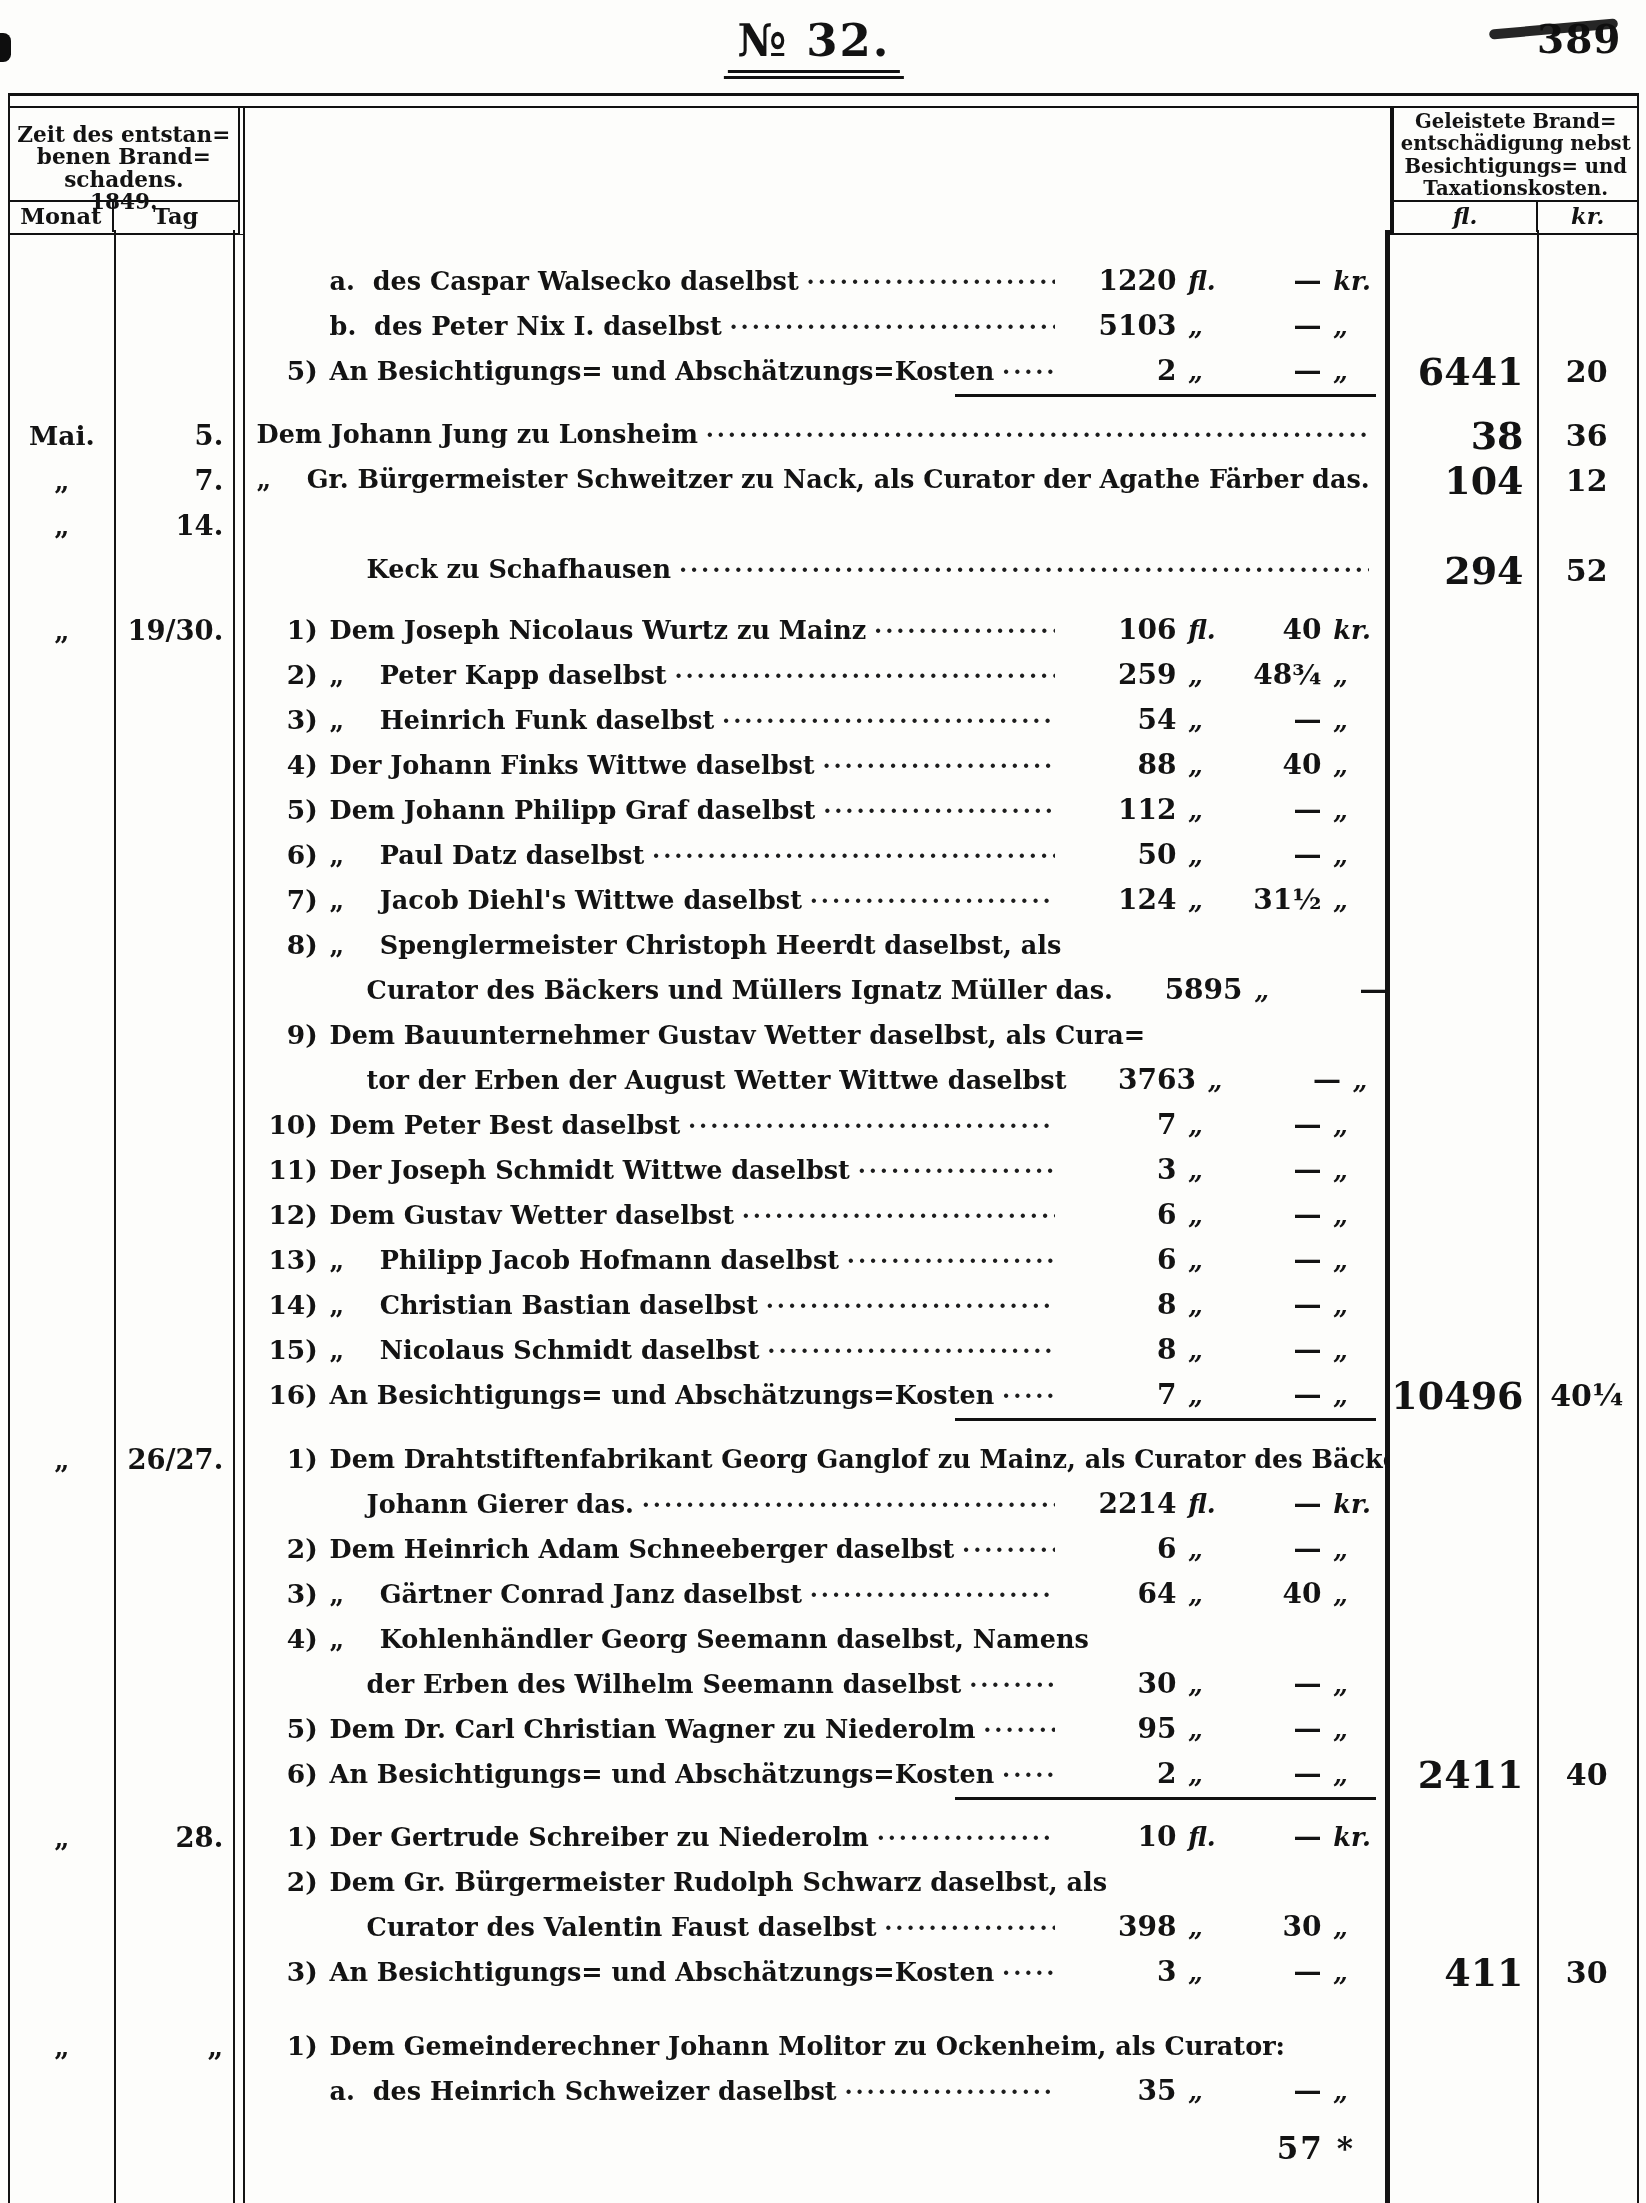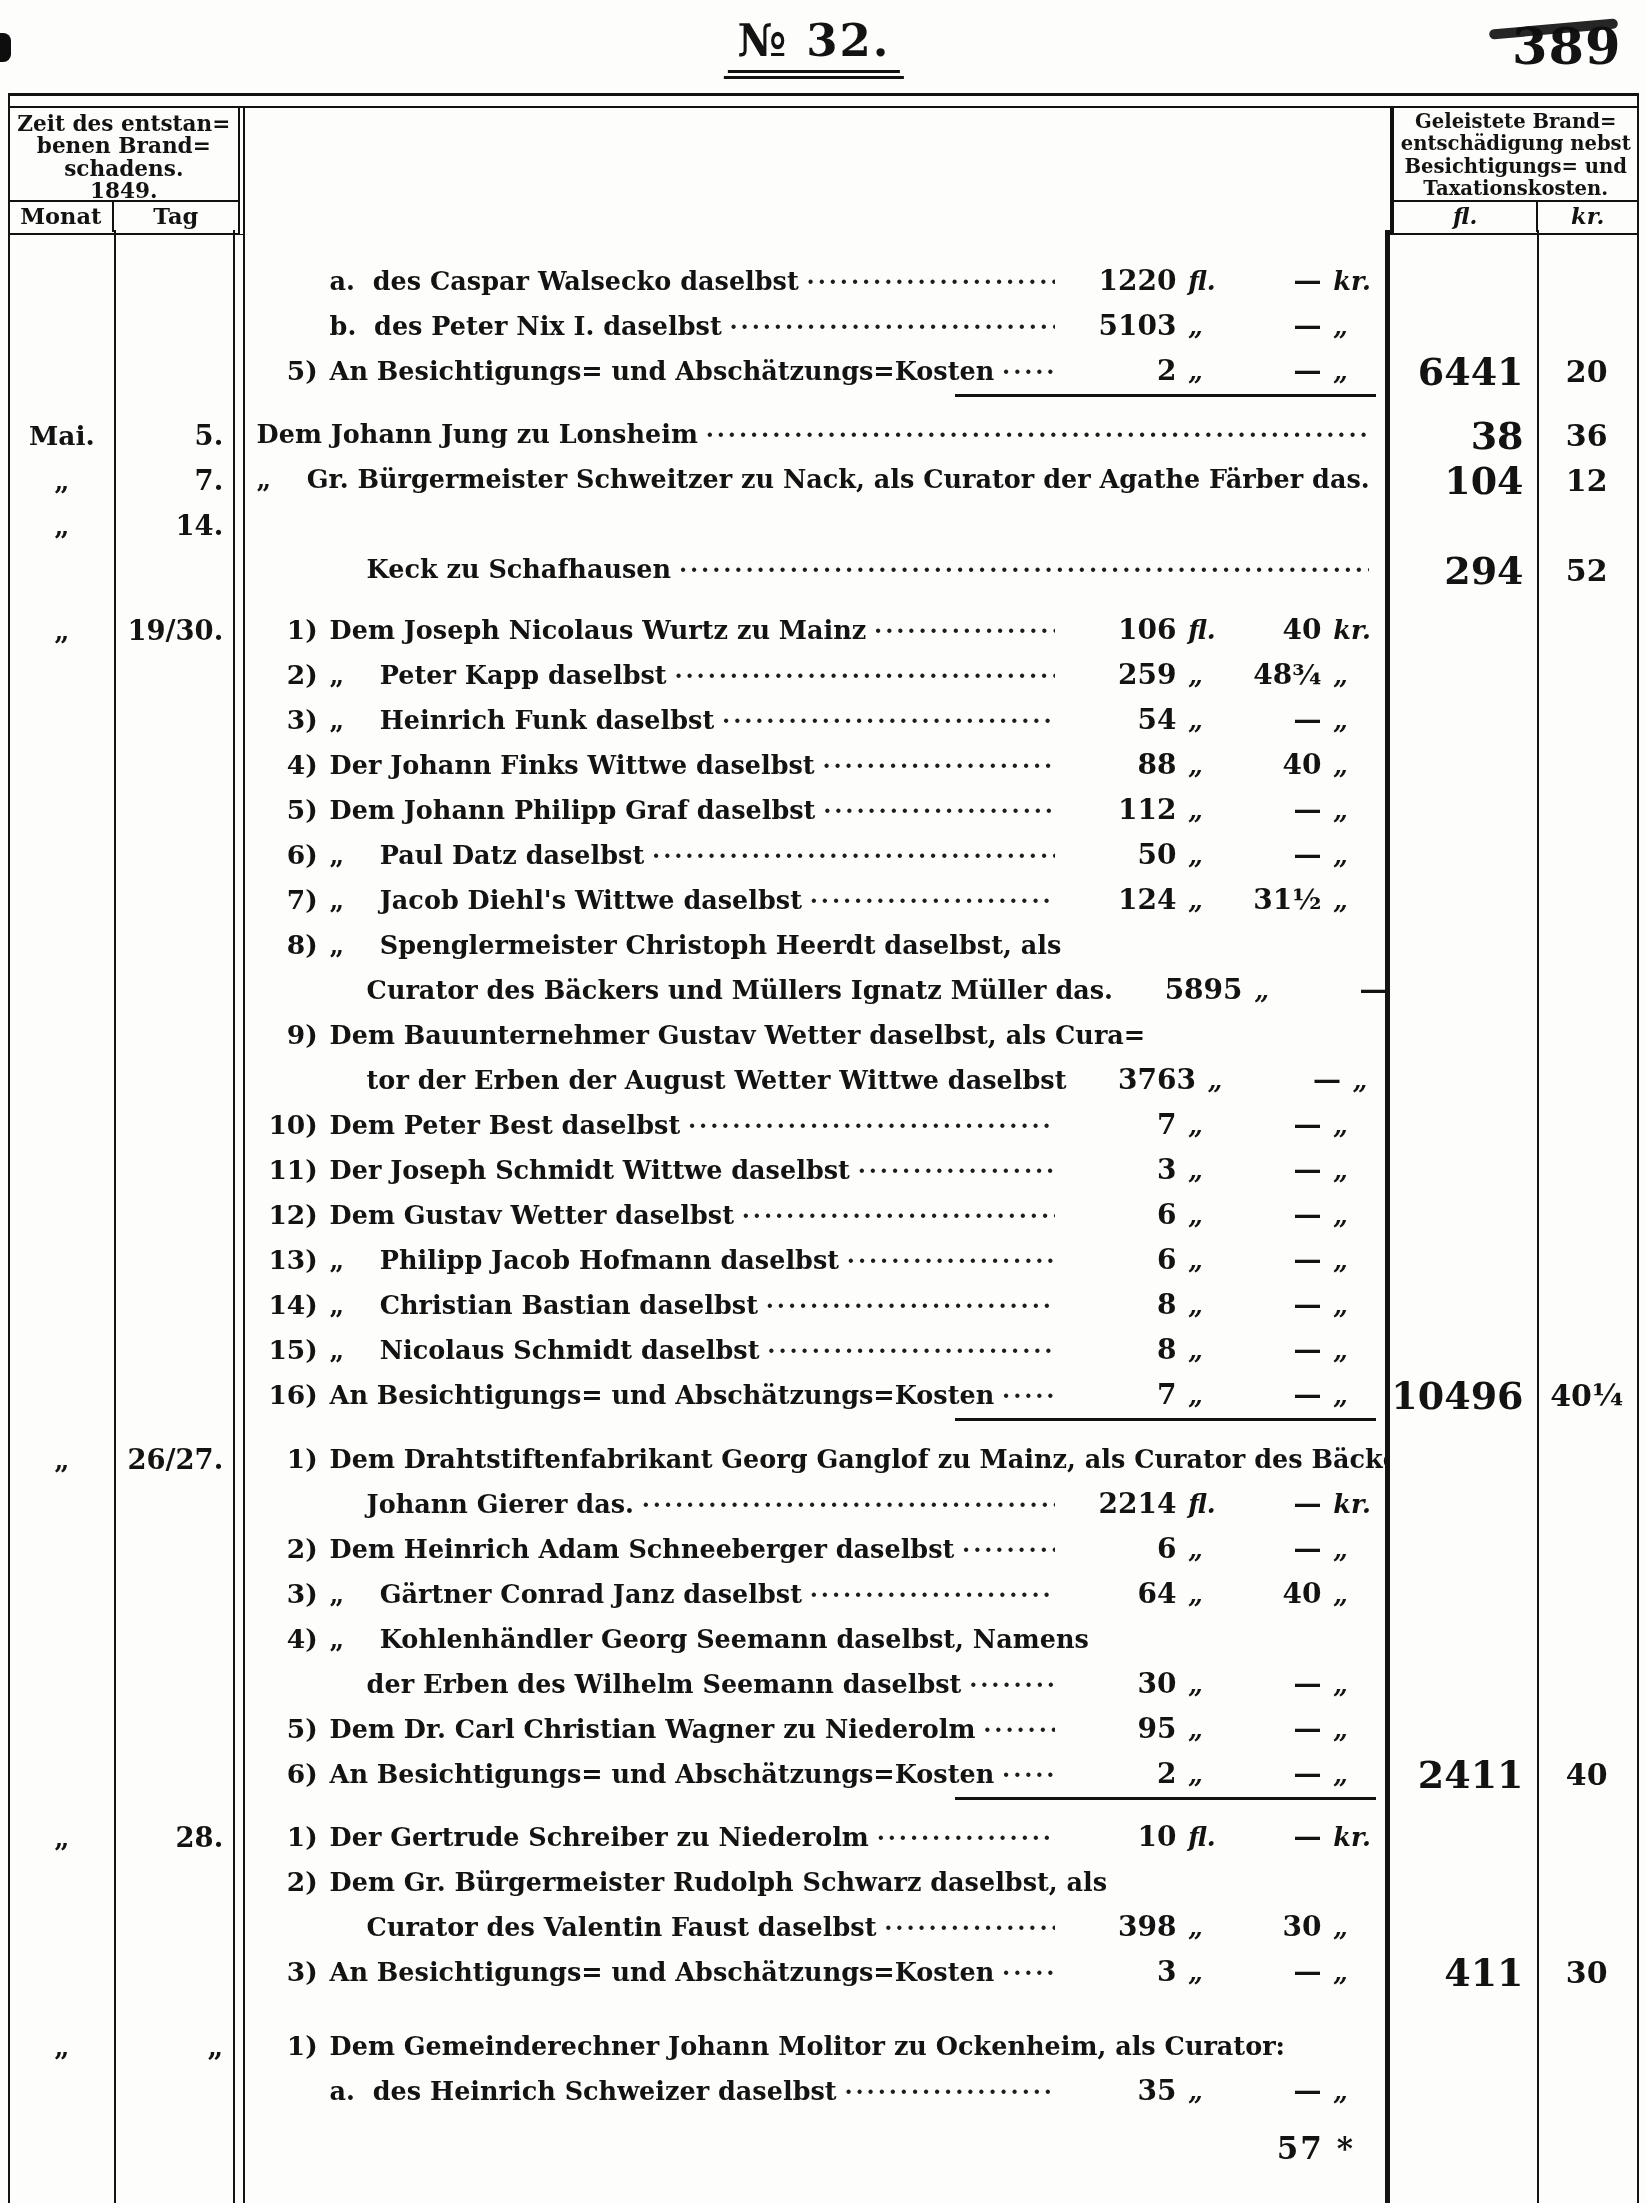--- a/index.html
+++ b/index.html
@@ -8,35 +8,35 @@
     background:#fdfdfb;color:#131313;
     font-family:"DejaVu Serif","Liberation Serif",serif;
     font-weight:700;
   }
   
   .page-head{position:absolute;top:0;left:0;right:0;height:93px;}
   .docno-outer{position:absolute;left:814px;top:13.7px;transform:translateX(-50%);
     border-bottom:3.9px solid #111;padding:0 3.9px 3.9px;}
   .docno-inner{display:inline-block;border-bottom:3.9px solid #111;padding:0 9.8px 2.9px;
     font-size:45px;letter-spacing:2px;}
-  .pageno{position:absolute;right:25.5px;top:15.7px;font-size:51px;letter-spacing:1px;}
+  .pageno{position:absolute;right:25.5px;top:15.7px;font-size:39px;letter-spacing:1px;}
   .artifact{position:absolute;background:#0e0e0e;}
   .art1{left:0;top:33px;width:10.8px;height:29px;border-radius:0 7.8px 7.8px 0;}
   .art2{right:29px;top:23.5px;width:129px;height:9.8px;border-radius:5.9px;transform:rotate(-5deg);opacity:.9;}
   
   .tframe{position:absolute;left:7.8px;right:7.8px;top:93px;bottom:0;
     border-left:2px solid #141414;border-right:2px solid #141414;}
   .toprule{height:9.8px;border-top:3.9px solid #111;border-bottom:2.9px solid #111;}
   
   .thead{position:relative;height:127px;}
   .hbox{position:absolute;top:0;box-sizing:border-box;border-bottom:2.9px solid #111;background:#fdfdfb;}
   .hleft{left:0;width:235px;height:127px;border-right:7.8px double #111;}
   .hright{right:0;width:247px;height:127px;border-left:4.9px solid #111;}
   .htitle{box-sizing:border-box;border-bottom:2px solid #111;text-align:center;}
-  .hleft .htitle{height:94px;padding-top:5px;font-size:21.6px;line-height:22.5px;}
+  .hleft .htitle{height:94px;padding-top:16px;font-size:21.6px;line-height:22.5px;}
   .hright .htitle{height:94px;padding-top:2.9px;font-size:19.6px;line-height:22.5px;}
   .hcols{display:flex;height:30px;font-size:22.5px;line-height:29px;text-align:center;}
   .hmonat{width:102px;border-right:2px solid #111;}
   .htag{flex:1;}
   .hfl{width:142px;border-right:2px solid #111;font-style:italic;}
   .hkr{flex:1;font-style:italic;}
   
   .tbody{position:absolute;top:137px;bottom:0;left:0;right:0;padding-top:29px;}
   .vline{position:absolute;top:0;bottom:0;background:#141414;}
   .v1{left:104px;width:2px;}

